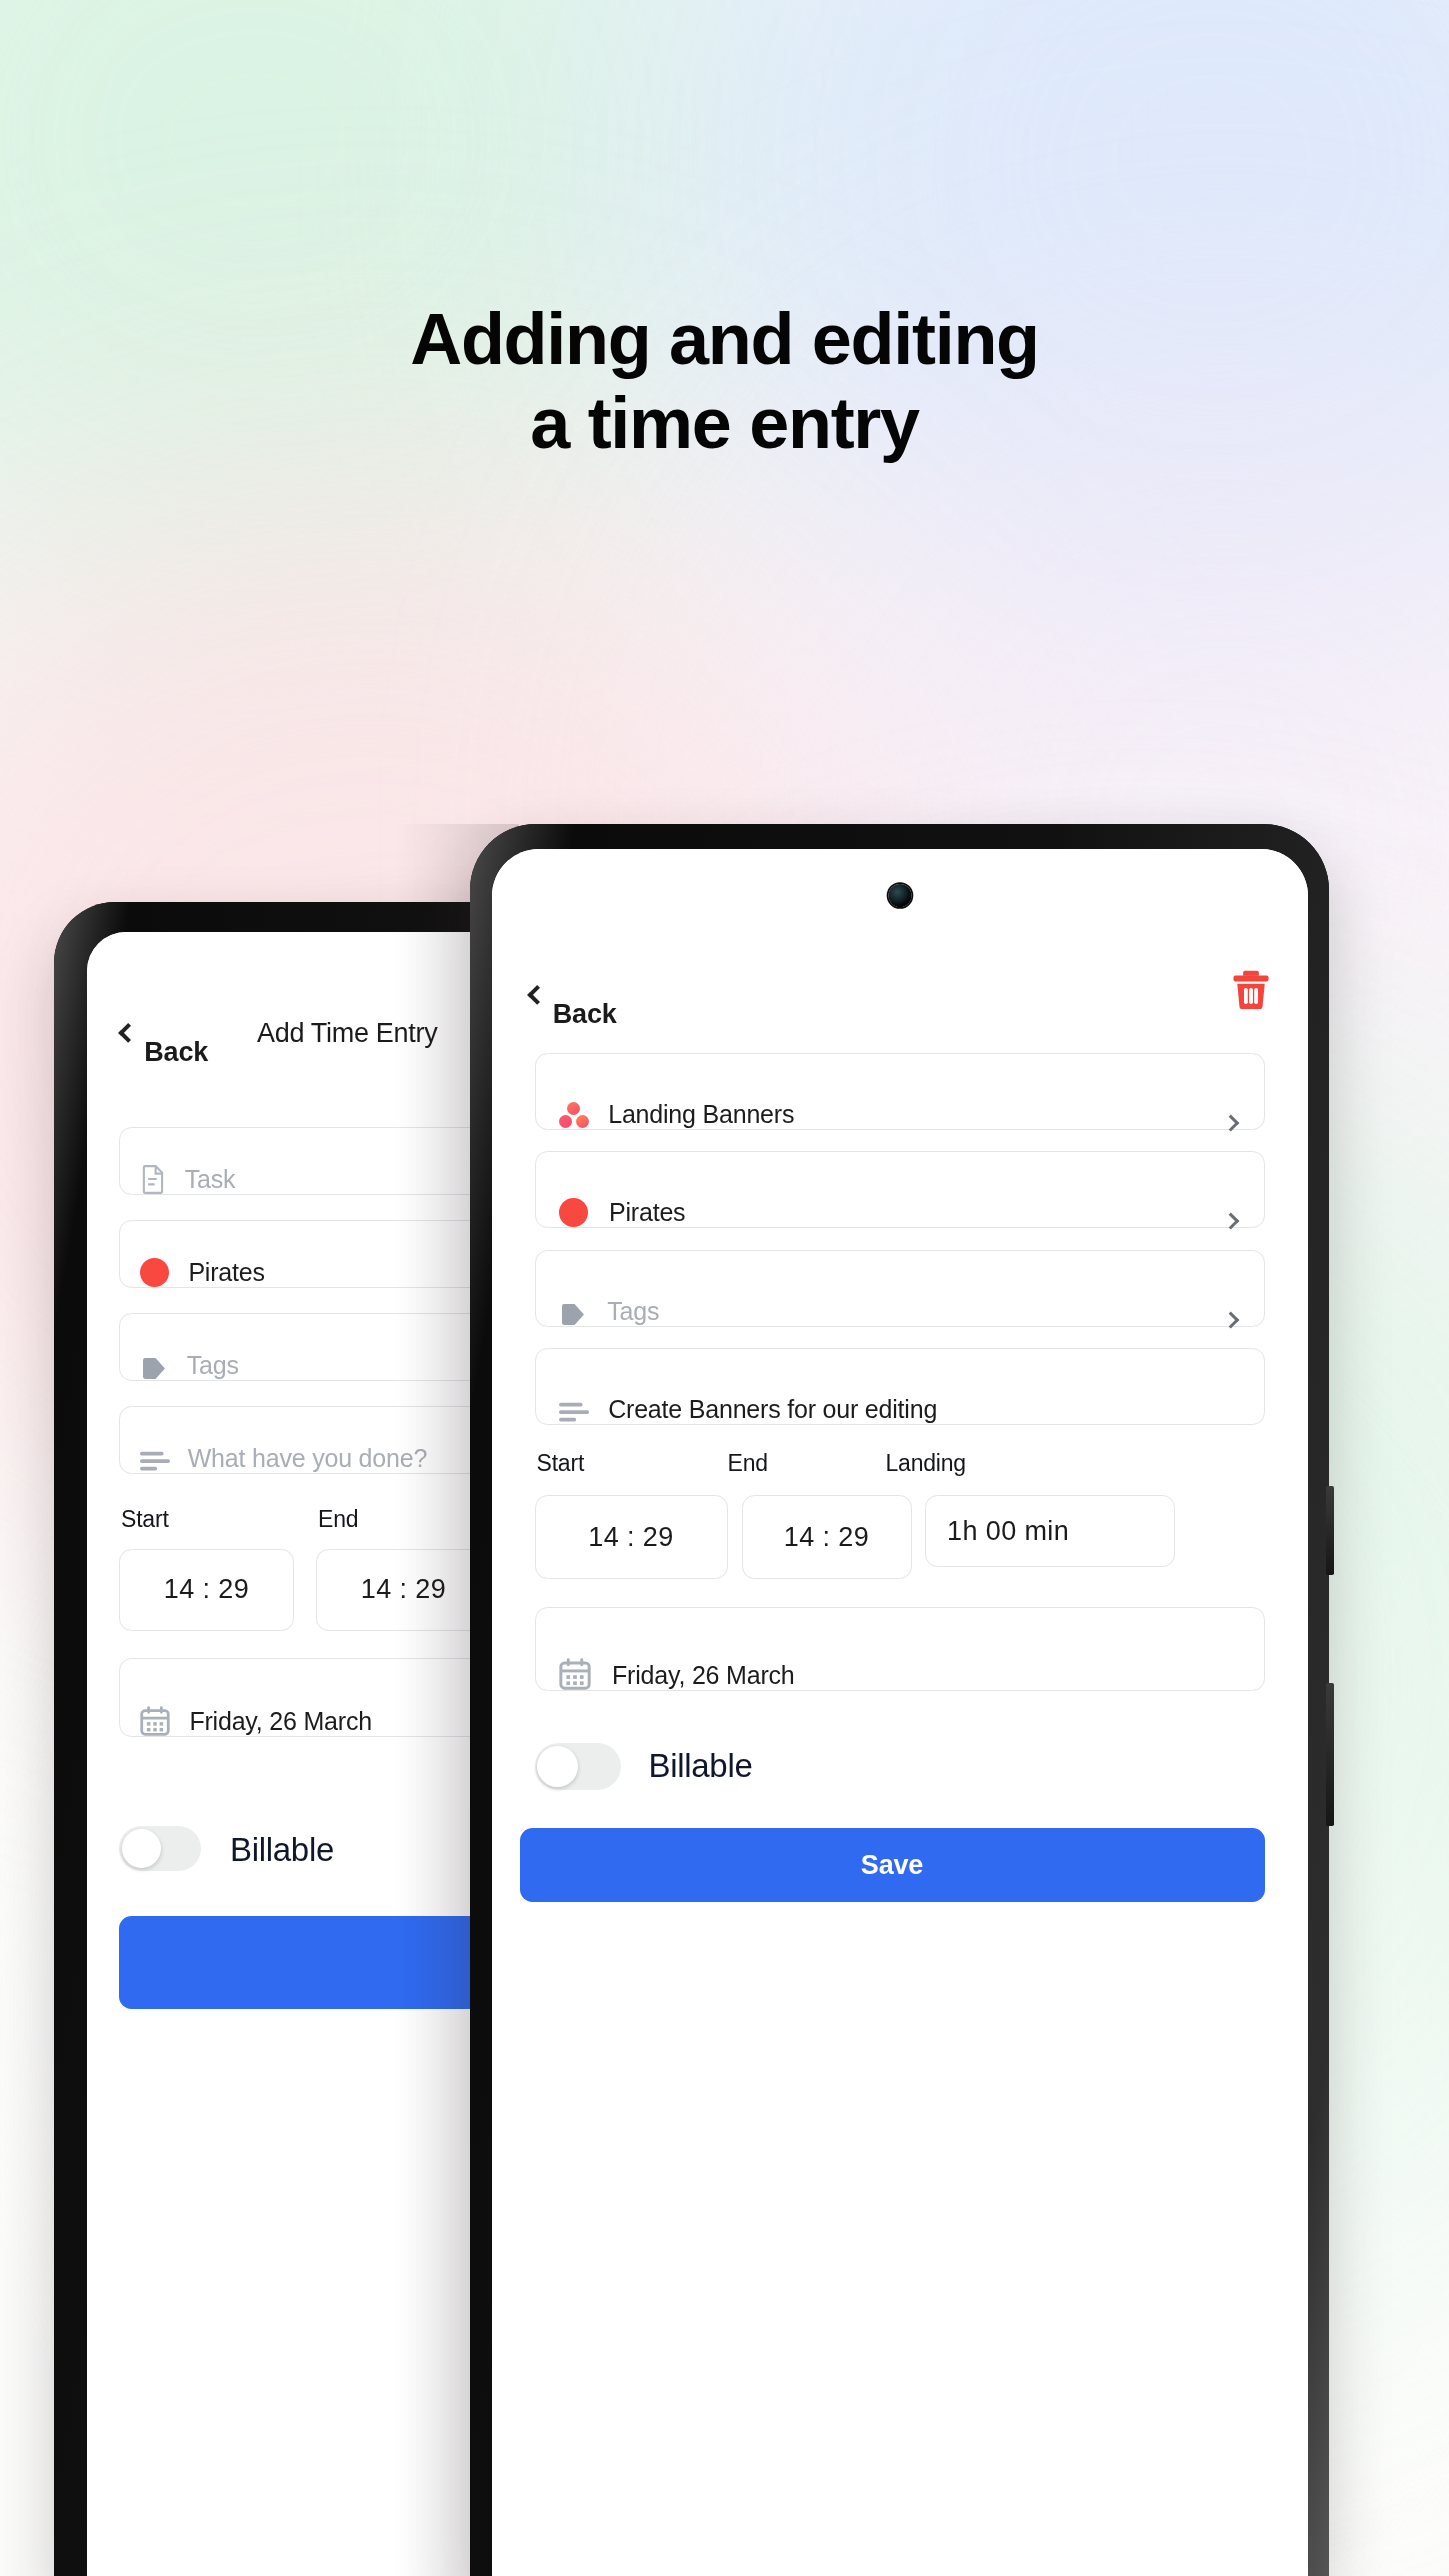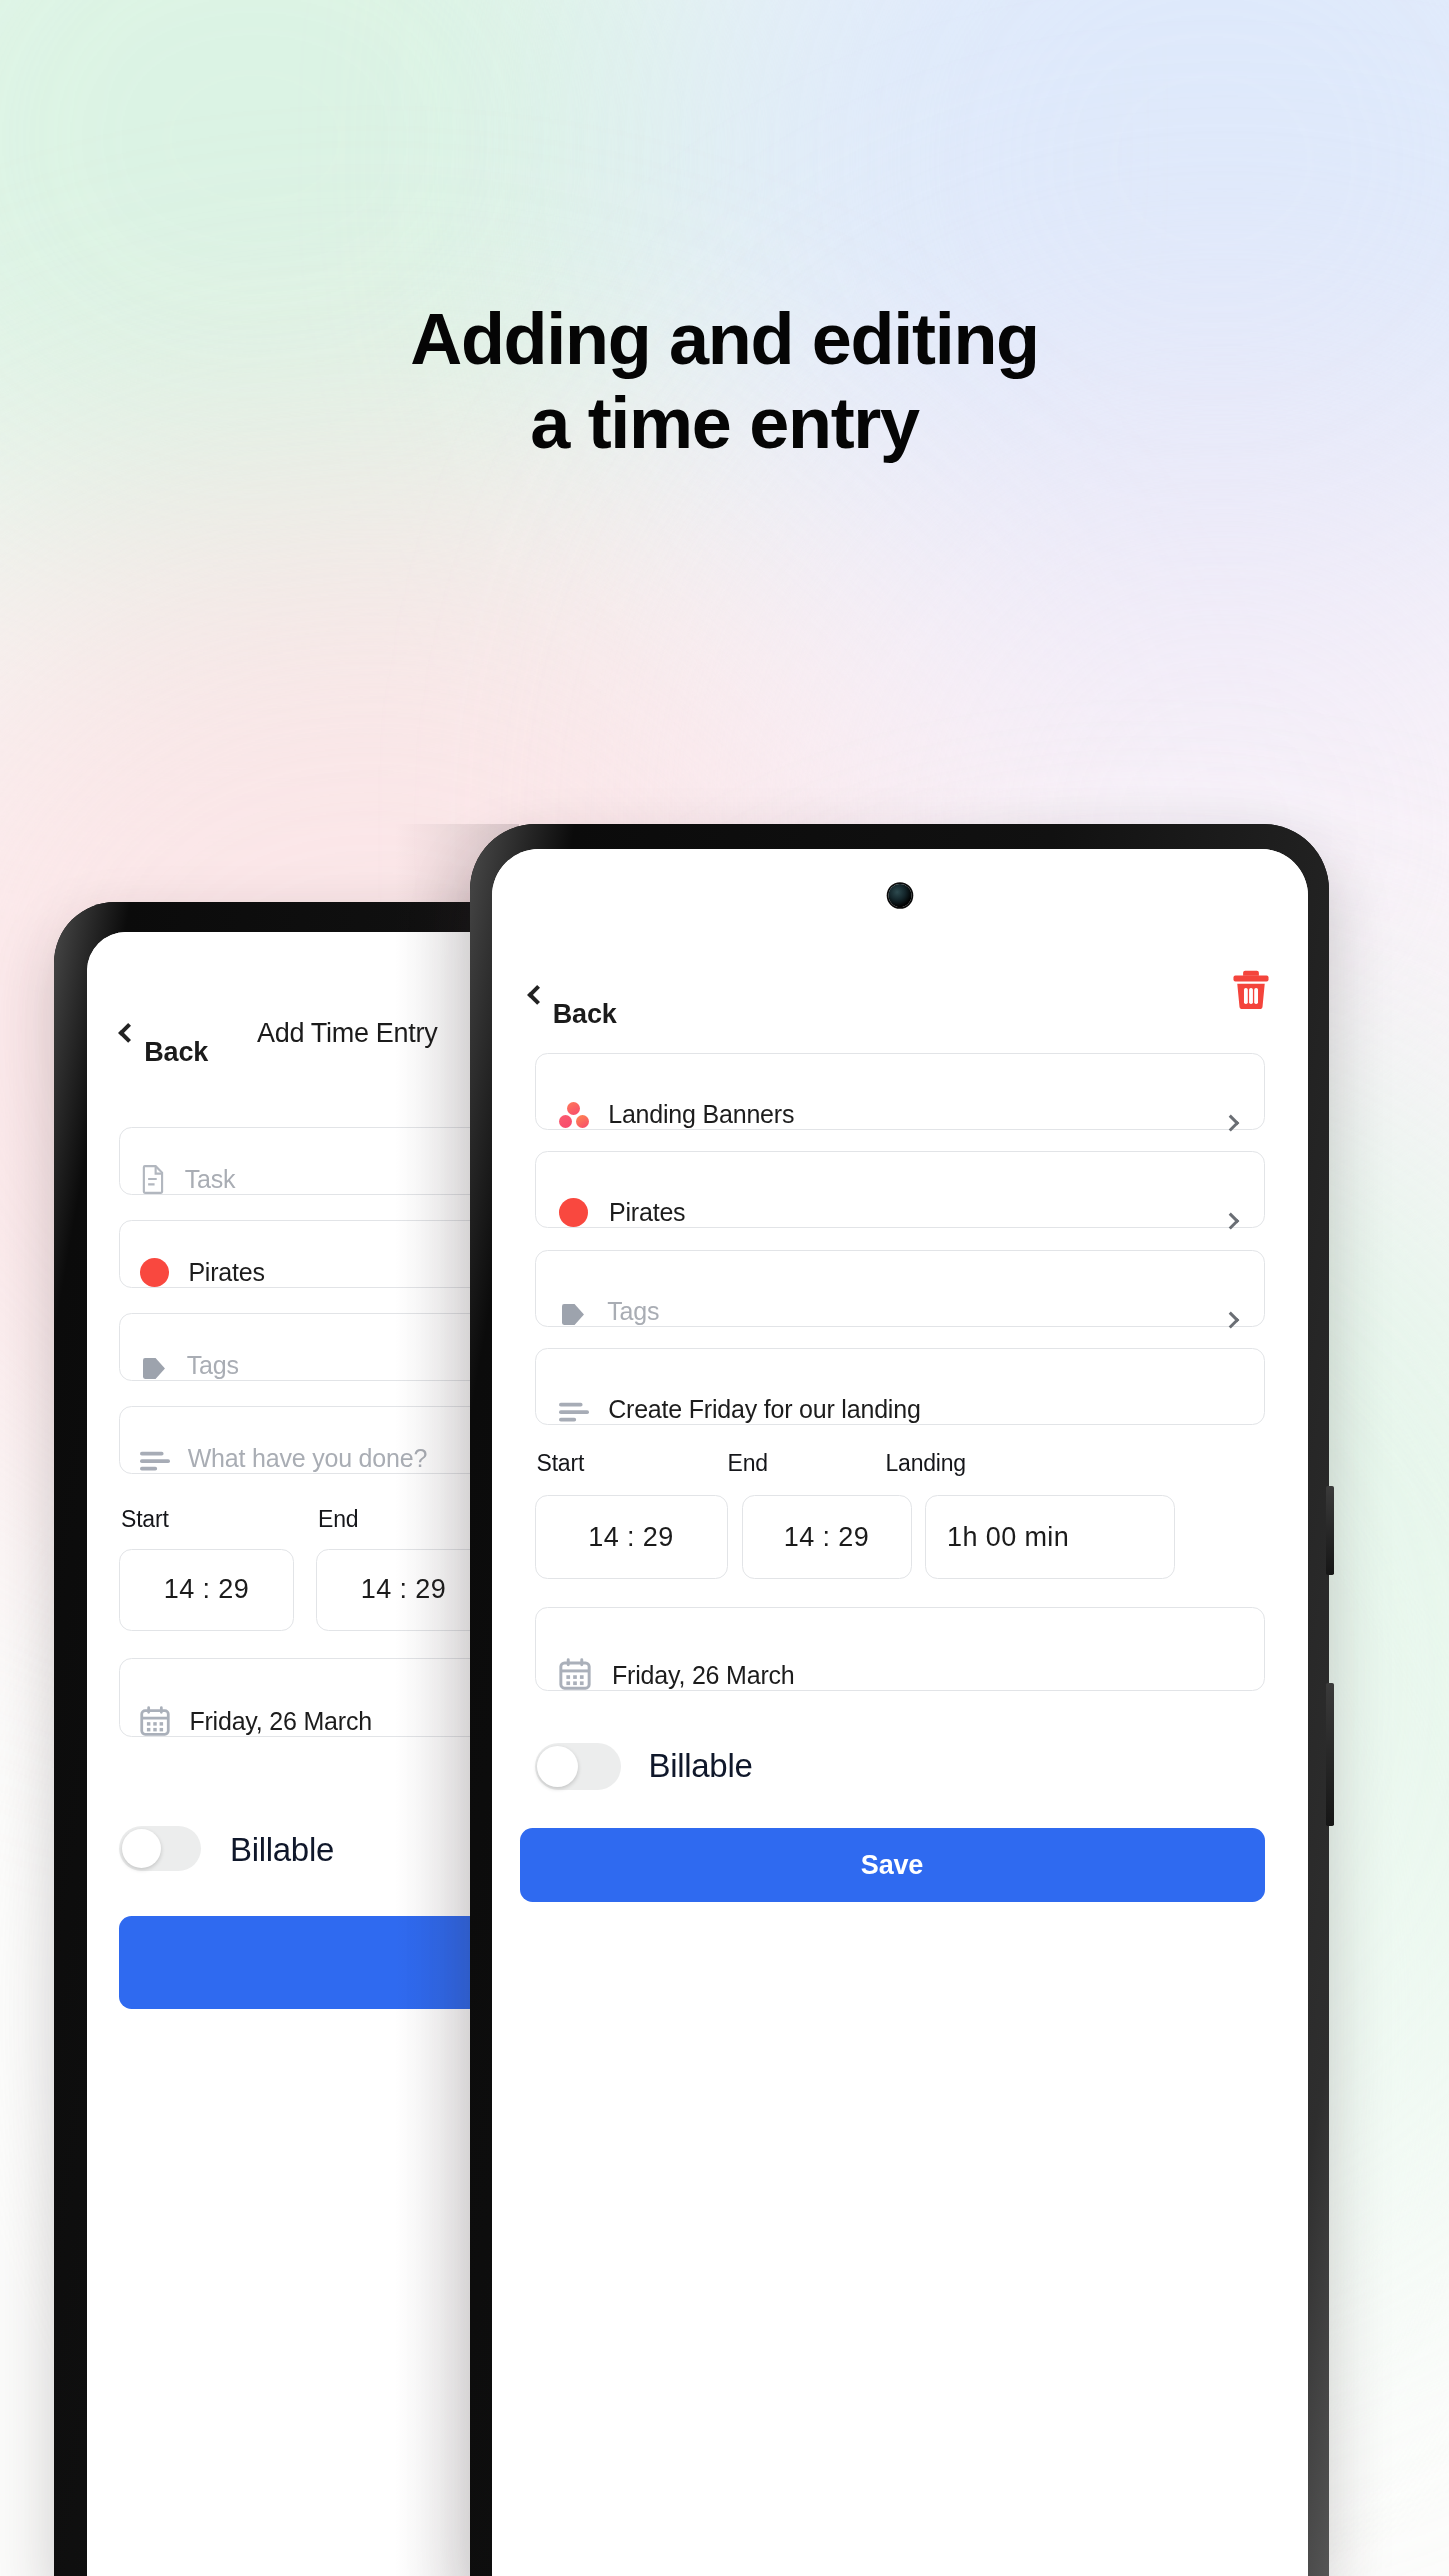--- a/index.html
+++ b/index.html
@@ -300,30 +300,30 @@
       </div>
 
       <div class="field" style="left:43px; right:43px; top:499px; height:77px; padding:0 23px; gap:19.7px;">
         <span class="f-icon">
           <svg width="30" height="23" viewBox="0 0 28 20" fill="#a7acb6">
             <rect x="0" y="1" width="22" height="3.4" rx="1.7"></rect>
             <rect x="0" y="8" width="28" height="3.4" rx="1.7"></rect>
             <rect x="0" y="15" width="16" height="3.4" rx="1.7"></rect>
           </svg>
         </span>
-        <span class="f-text">Create Friday for our landing</span>
+        <span class="f-text">Create Banners for our editing</span>
       </div>
 
       <div class="sublabel" style="left:45px; top:601px;">Start</div>
       <div class="sublabel" style="left:236px; top:601px;">End</div>
       <div class="sublabel" style="left:394px; top:601px;">Landing</div>
 
       <div class="time-box" style="left:43px;  top:646px; width:193px; height:84px;">14 : 29</div>
       <div class="time-box" style="left:250px; top:646px; width:170px; height:84px;">14 : 29</div>
-      <div class="time-box" style="left:433px; top:646px; width:250px; height:84px; justify-content:flex-start; padding-left:21.5px;text-align:right;">1h 00 min</div>
+      <div class="time-box" style="left:433px; top:646px; width:250px; height:72px; justify-content:flex-start; padding-left:21.5px;text-align:right;">1h 00 min</div>
 
       <div class="field" style="left:43px; right:43px; top:758px; height:84px; padding:0 23px; gap:21.5px;">
         <span class="f-icon">
           <svg width="32" height="32" viewBox="0 0 26 26" fill="none">
             <rect x="1.5" y="4" width="23" height="20.5" rx="3" stroke="#aab0ba" stroke-width="2.4"></rect>
             <path d="M1.5 10.5h23" stroke="#aab0ba" stroke-width="2.4"></path>
             <path d="M7.5 1.5v4M18.5 1.5v4" stroke="#aab0ba" stroke-width="2.4" stroke-linecap="round"></path>
             <rect x="6" y="14" width="3" height="3" fill="#aab0ba"></rect>
             <rect x="11.5" y="14" width="3" height="3" fill="#aab0ba"></rect>
             <rect x="17" y="14" width="3" height="3" fill="#aab0ba"></rect>

